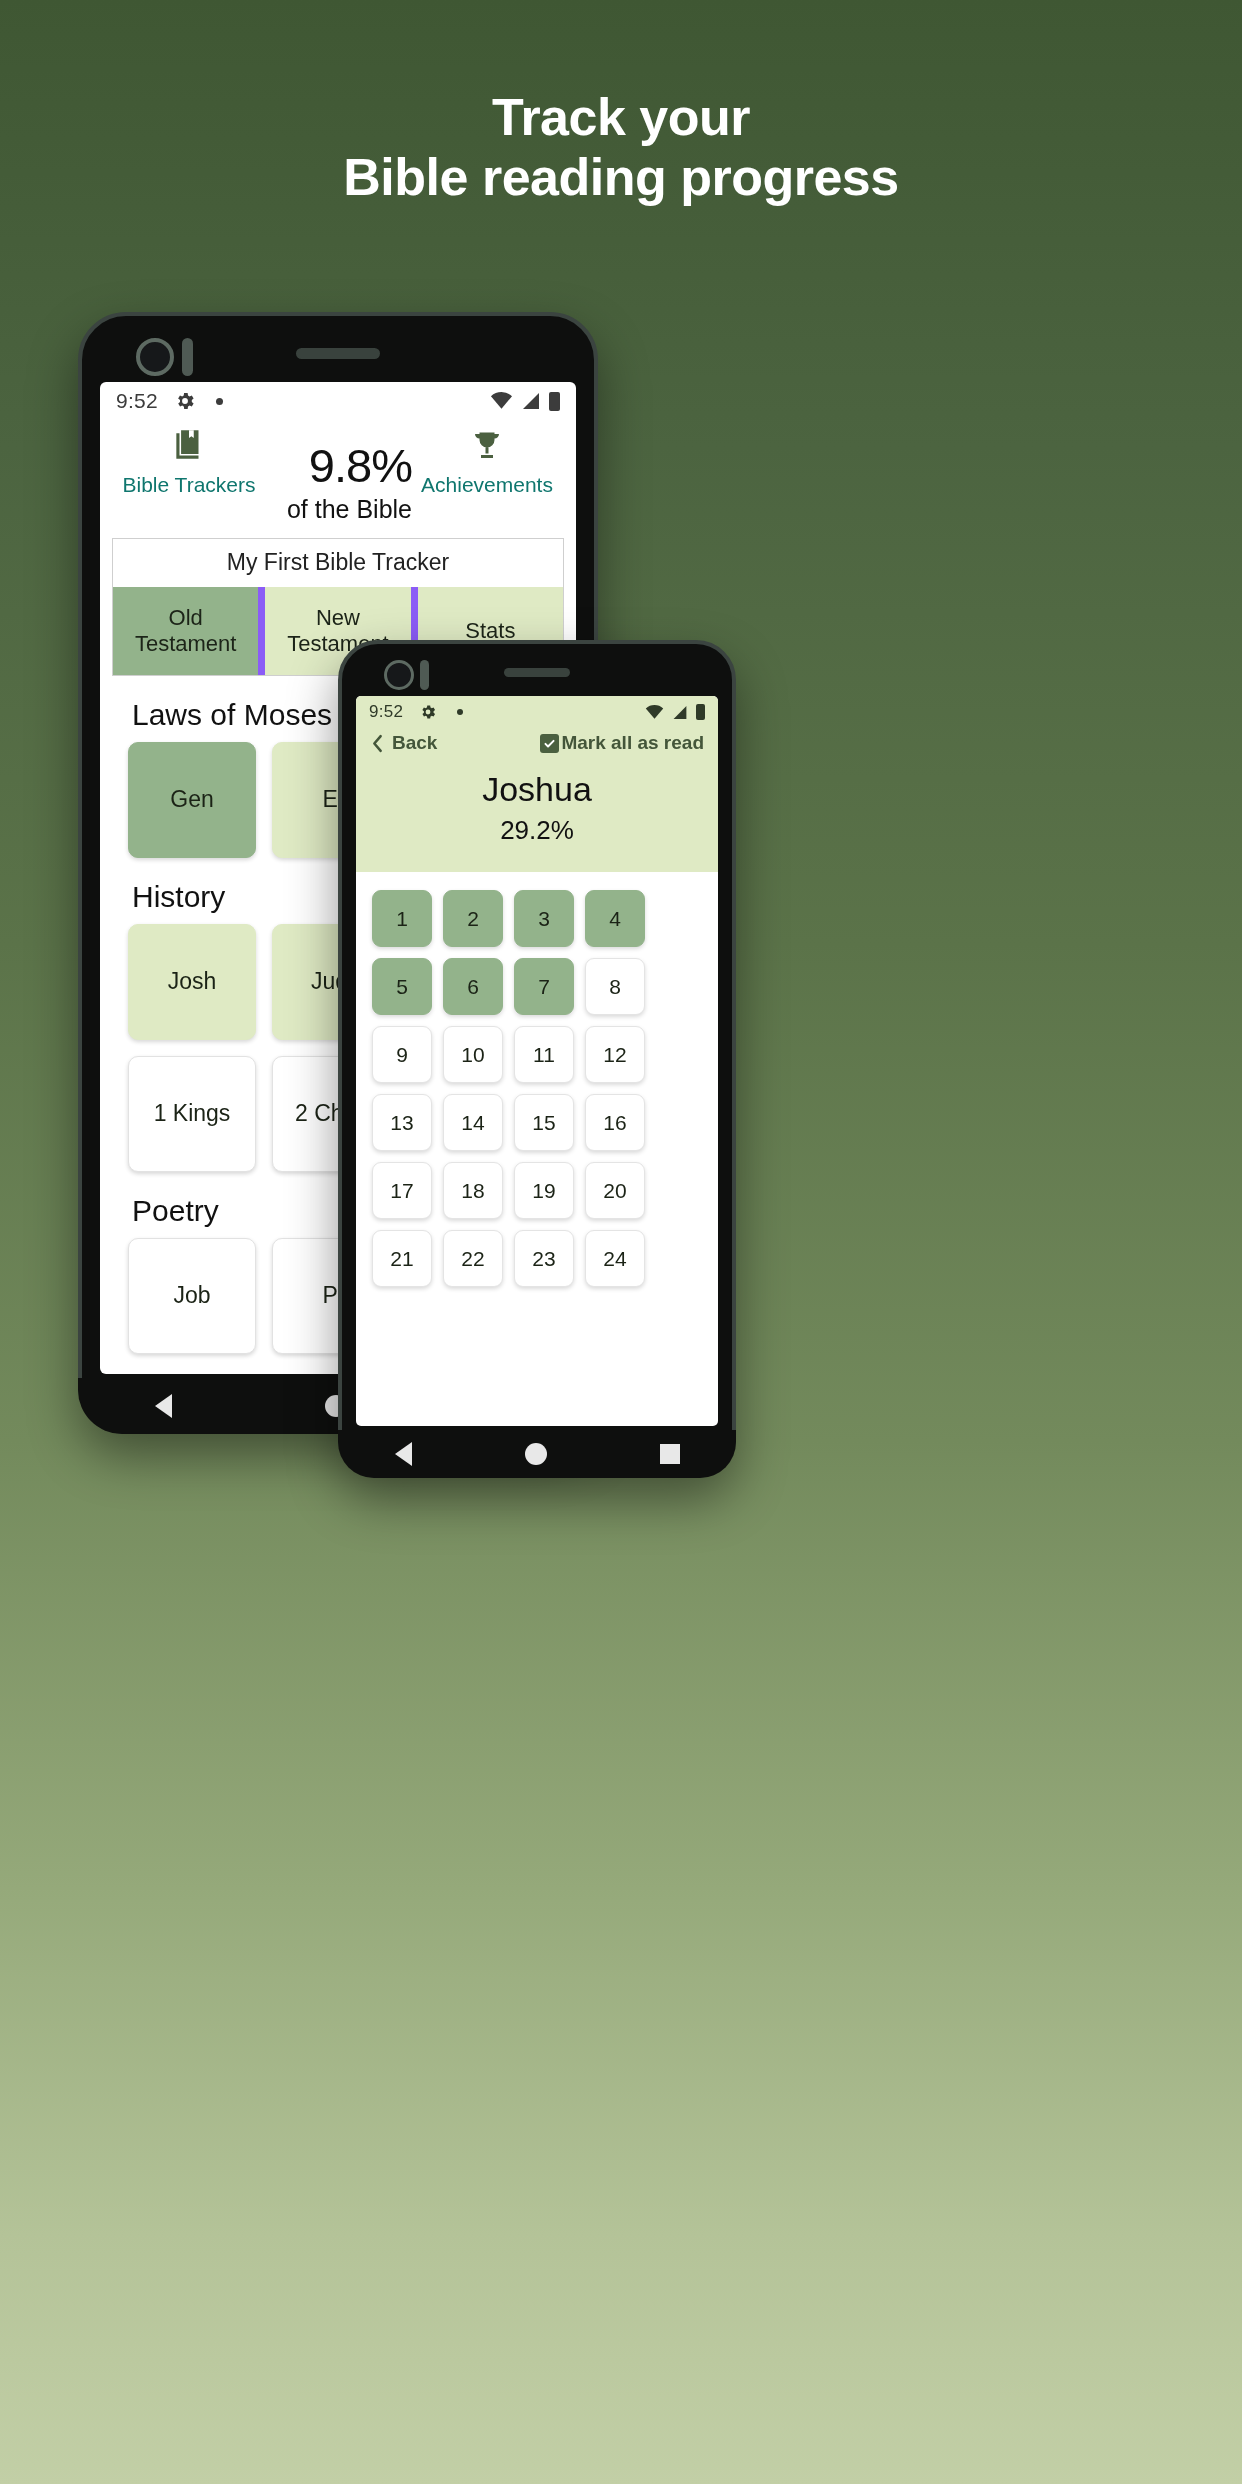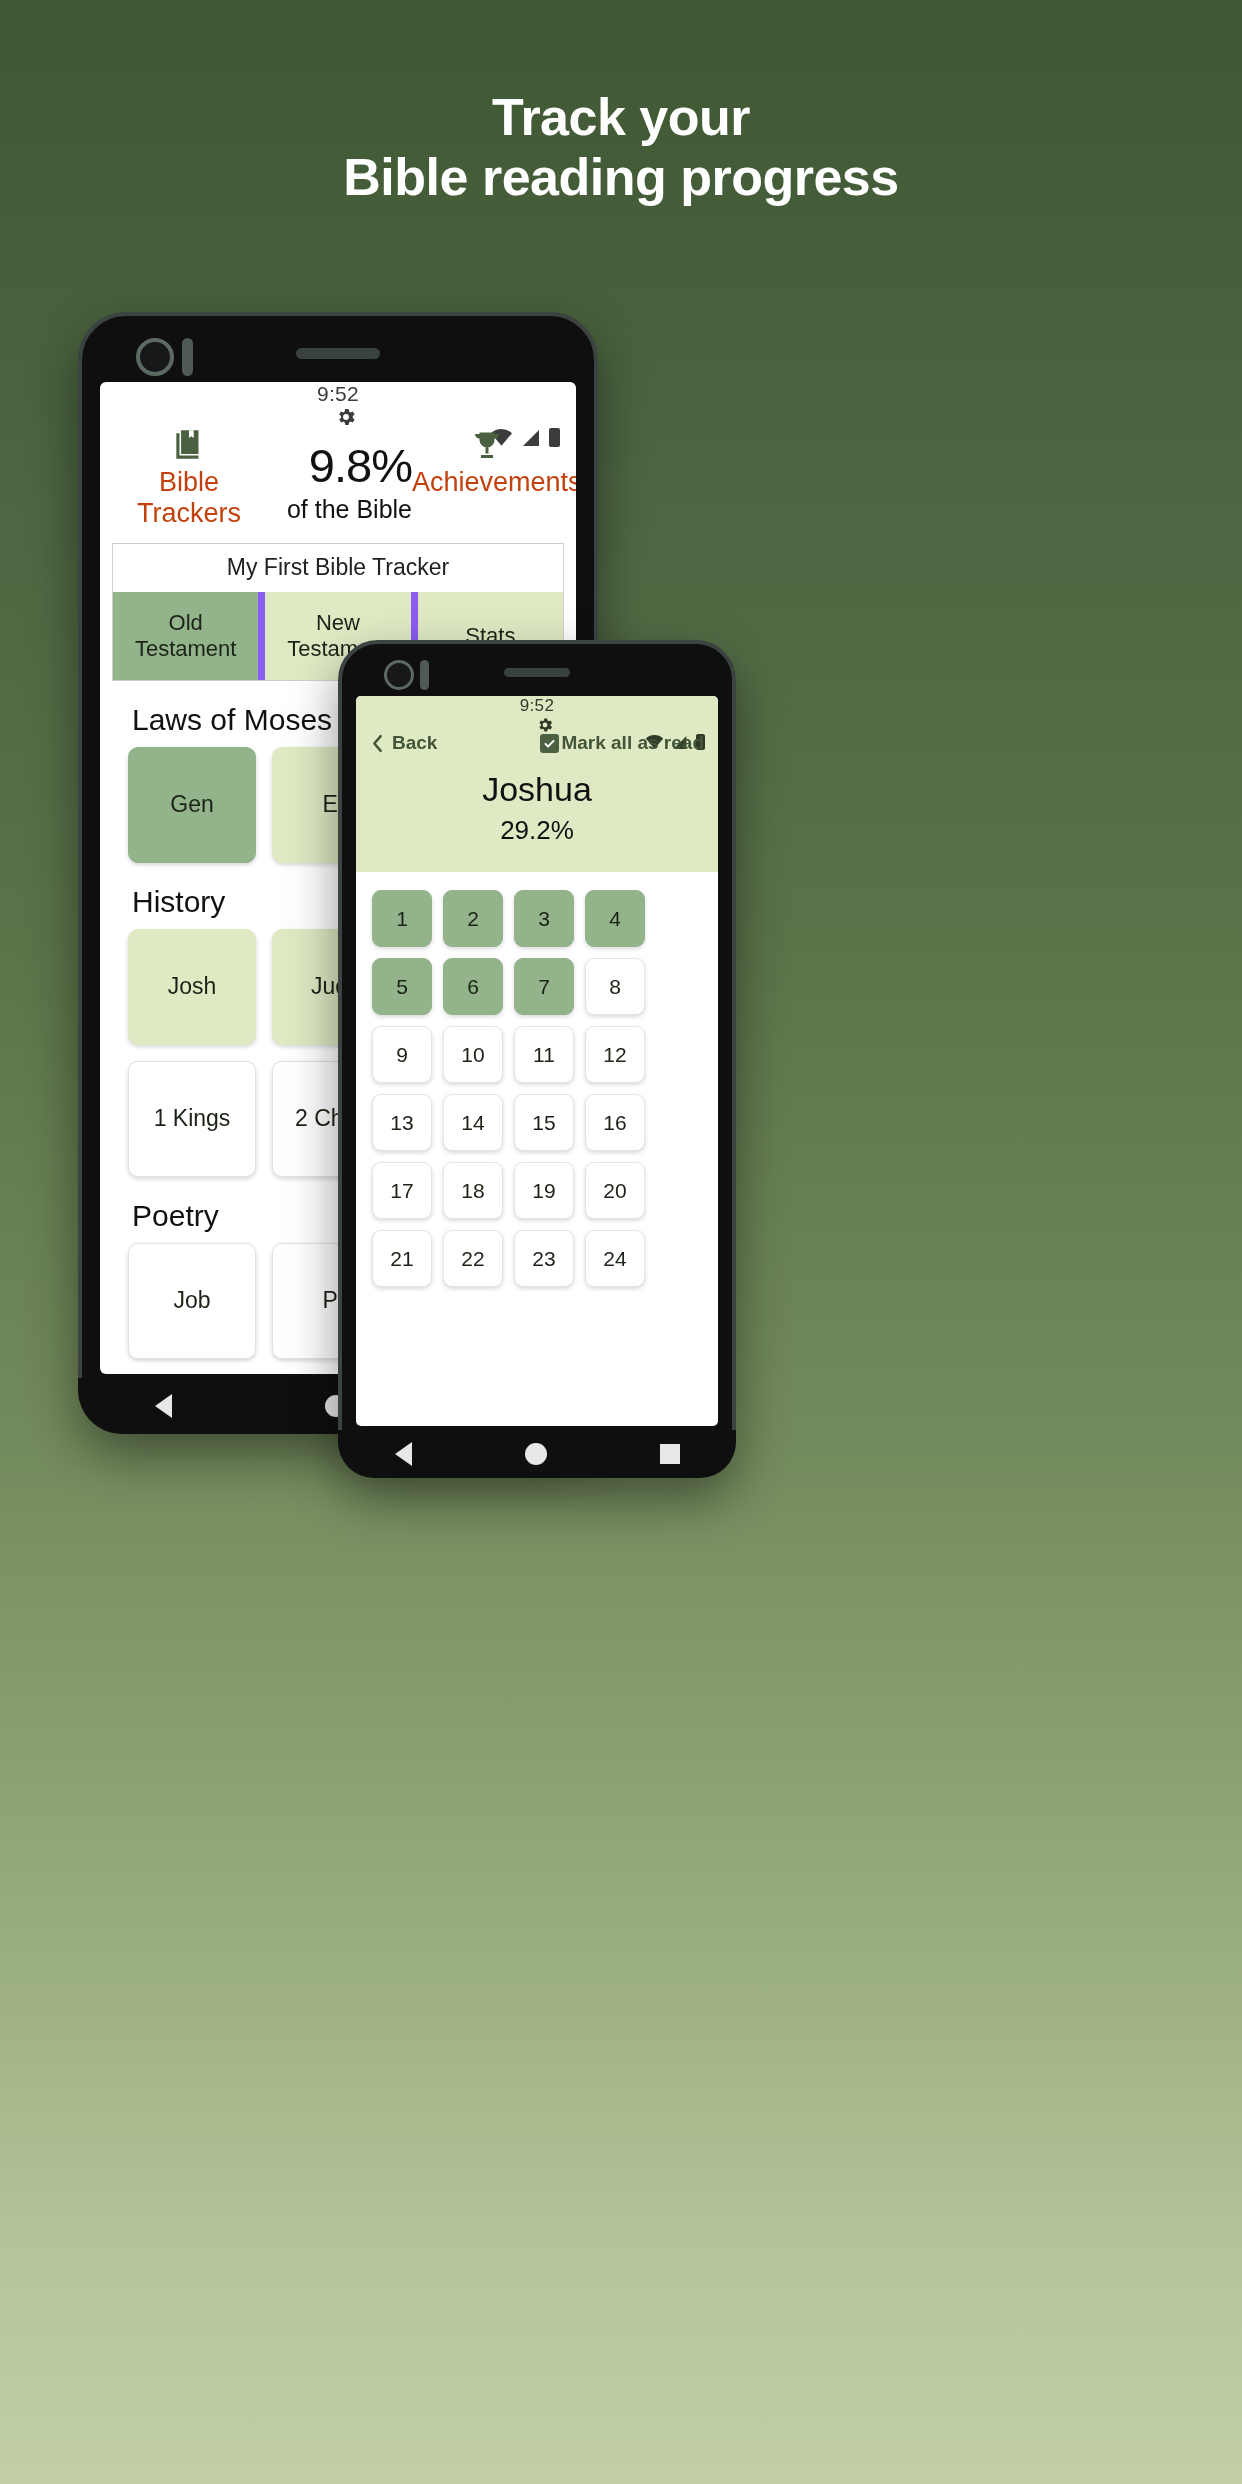--- a/index.html
+++ b/index.html
@@ -55,37 +55,37 @@
   .nav-tri{
     width:0;height:0;border-top:12px solid transparent;border-bottom:12px solid transparent;
     border-right:17px solid #e8e8e8;
   }
   .nav-circ{ width:22px;height:22px;border-radius:50%;background:#e8e8e8; }
   .nav-sq{ width:20px;height:20px;background:#e8e8e8; }
 
   
   .statusbar{
     display:flex; align-items:center; height:38px; padding:0 16px;
-    font-size:21px; color:#3c3c3c;flex-direction:column;
+    font-size:21px; color:#3c3c3c;
   }
   .sb-time{ font-size:21px; letter-spacing:.3px; }
   .sb-gear{ margin-left:16px; display:inline-flex; }
   .sb-dot{ margin-left:20px; width:7px;height:7px;border-radius:50%;background:#3c3c3c; }
   .sb-right{ margin-left:auto; display:flex; align-items:center; gap:8px; }
   .sb-batt{ width:11px;height:19px;background:#3c3c3c;border-radius:2px; }
 
   
   #phone1{ left:78px; top:312px; width:520px; height:1122px; }
   #phone1 .screen{ left:22px; top:70px; right:22px; bottom:60px; border-radius:6px; }
   #phone1 .navbar{ height:56px; border-radius:0 0 44px 44px; }
 
   .p1-top{ display:flex; align-items:flex-start; padding:6px 14px 0 14px; }
   .p1-corner{ width:150px; text-align:center; }
   .p1-corner .ic{ height:40px; display:flex; align-items:center; justify-content:center; }
-  .p1-corner .lbl{ font-size:27px; color:#c2410c; margin-top:1px; }
+  .p1-corner .lbl{ font-size:21px; color:#0f766e; margin-top:7px; }
   .p1-center{ flex:1; text-align:right; padding-top:16px; }
   .p1-pct{ font-size:47px; font-weight:400; color:#111; letter-spacing:-1px; line-height:1; }
   .p1-sub{ font-size:25px; color:#111; margin-top:6px; }
 
   .tracker-name{
     margin:14px 12px 0 12px; border:1px solid #cfcfcf; border-bottom:none;
     background:#fff; text-align:center; font-size:23px; color:#222;
     padding:10px 0 11px 0;
   }
   .tabs{ display:flex; margin:0 12px; border:1px solid #cfcfcf; border-top:none; }

